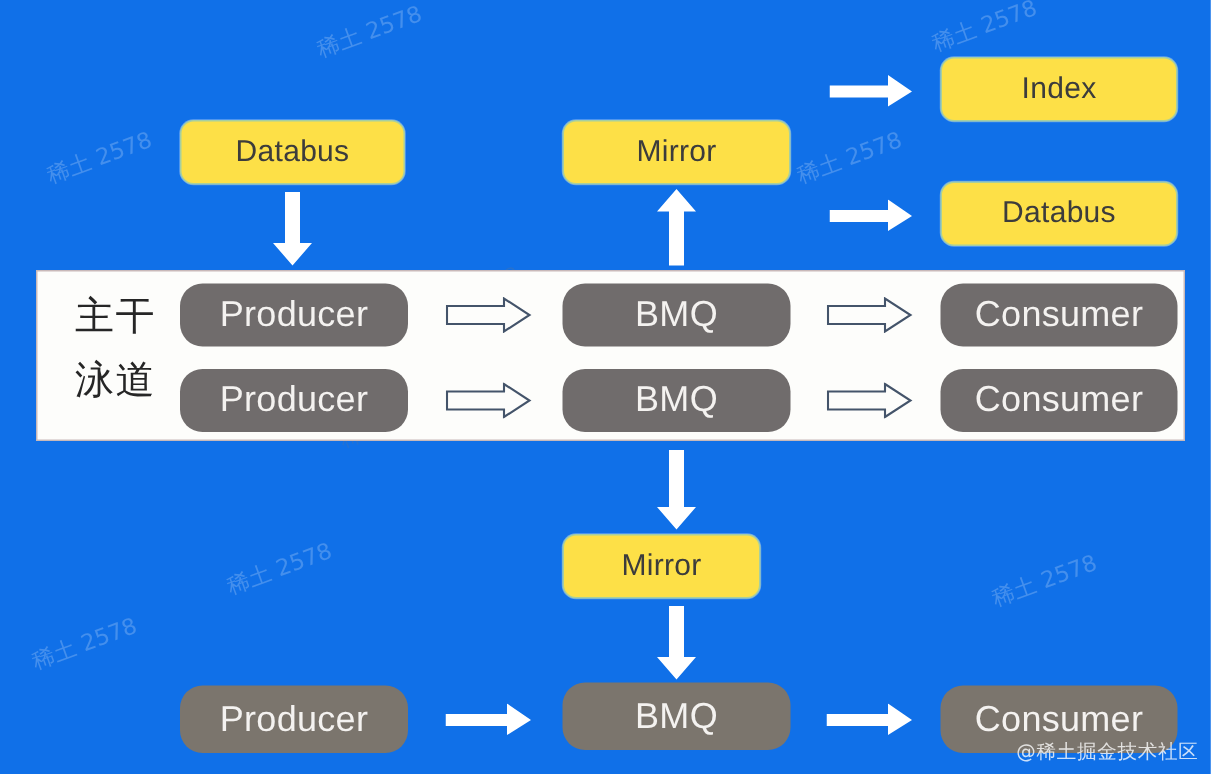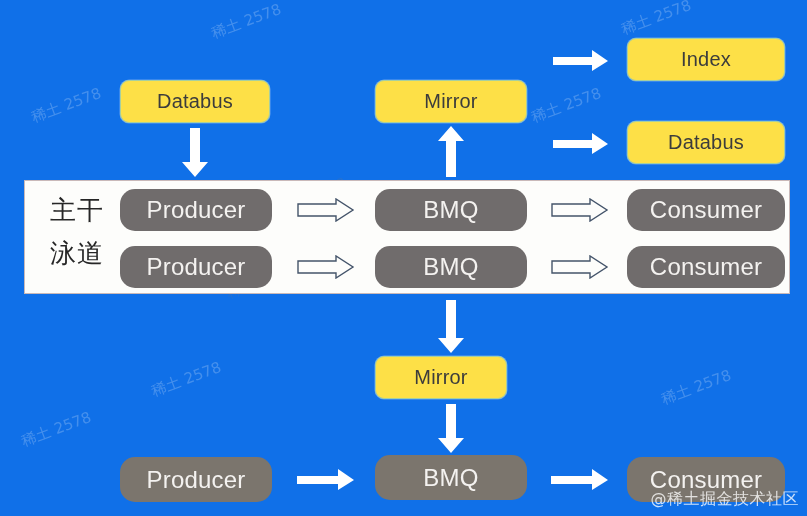--- a/index.html
+++ b/index.html
@@ -90,21 +90,21 @@
   }
   .wm-faint {
     color: rgba(255,255,255,.22);
     font-size: 15px;
     transform: rotate(-20deg);
   }
   .wm-faint.dark { color: rgba(120,120,120,.20); }
   #wm-brand {
     right: 8px;
     bottom: 6px;
-    font-size: 16px;
+    font-size: 13px;
     color: rgba(255,255,255,.78);
     letter-spacing: .5px;
   }
 </style>
 </head>
 <body>
 
 <div id="canvas">
 
   <div class="wm wm-faint" style="left:210px;top:12px;">稀土 2578</div>

